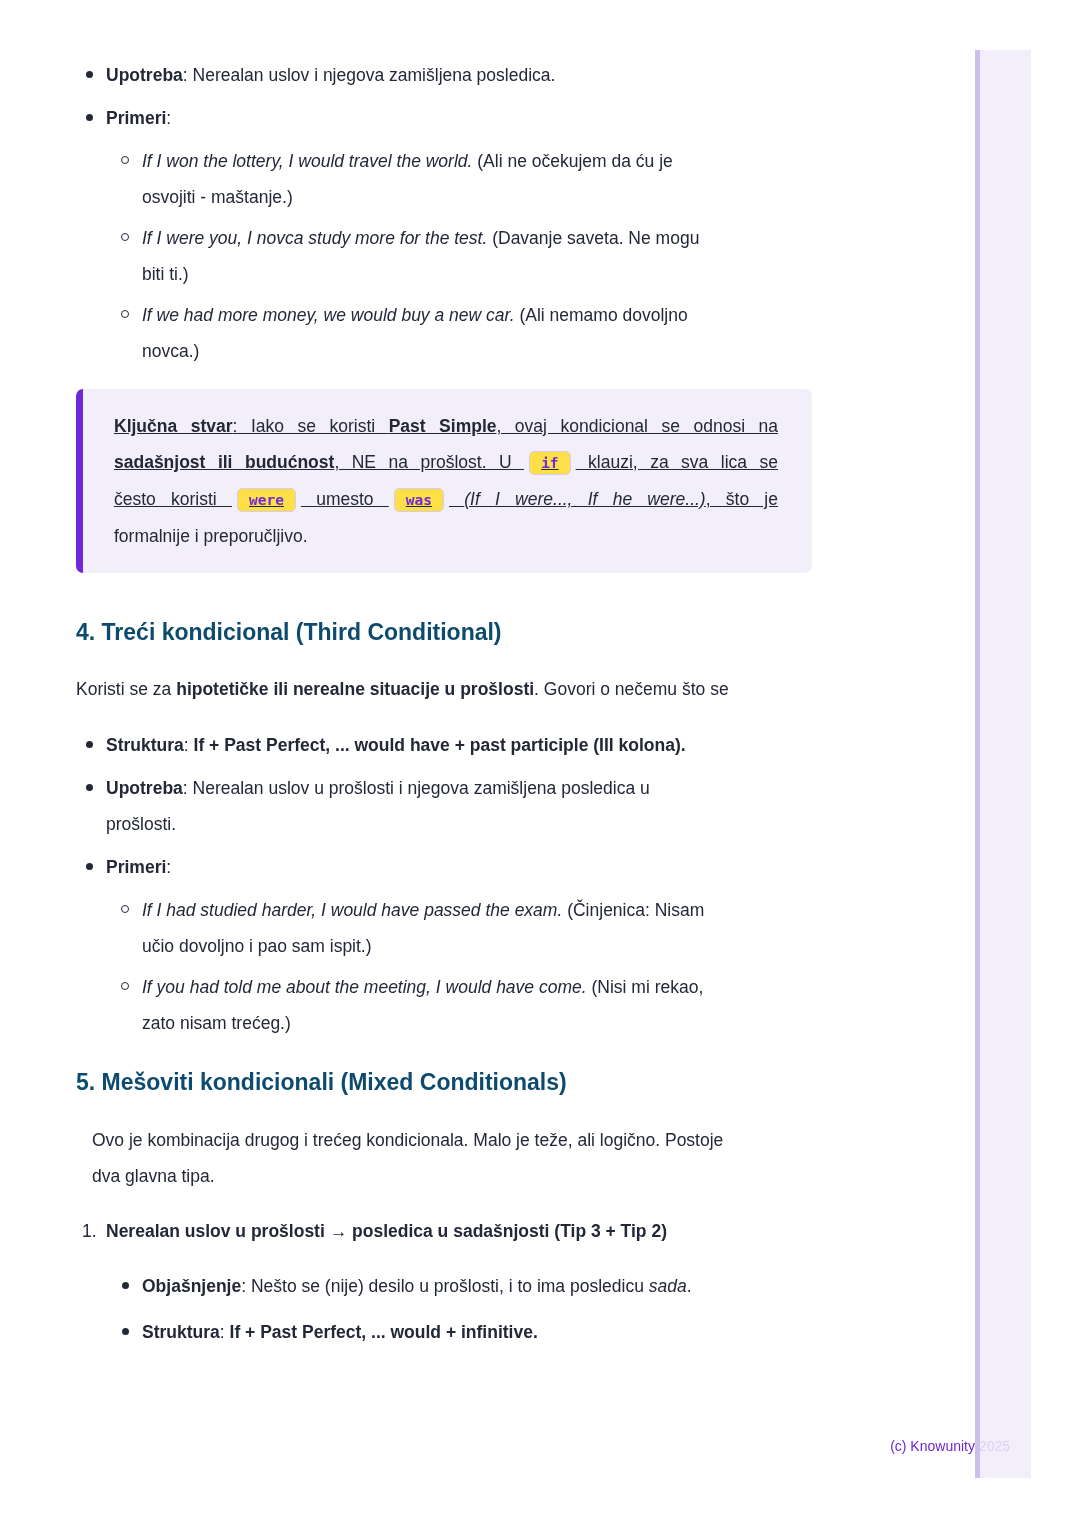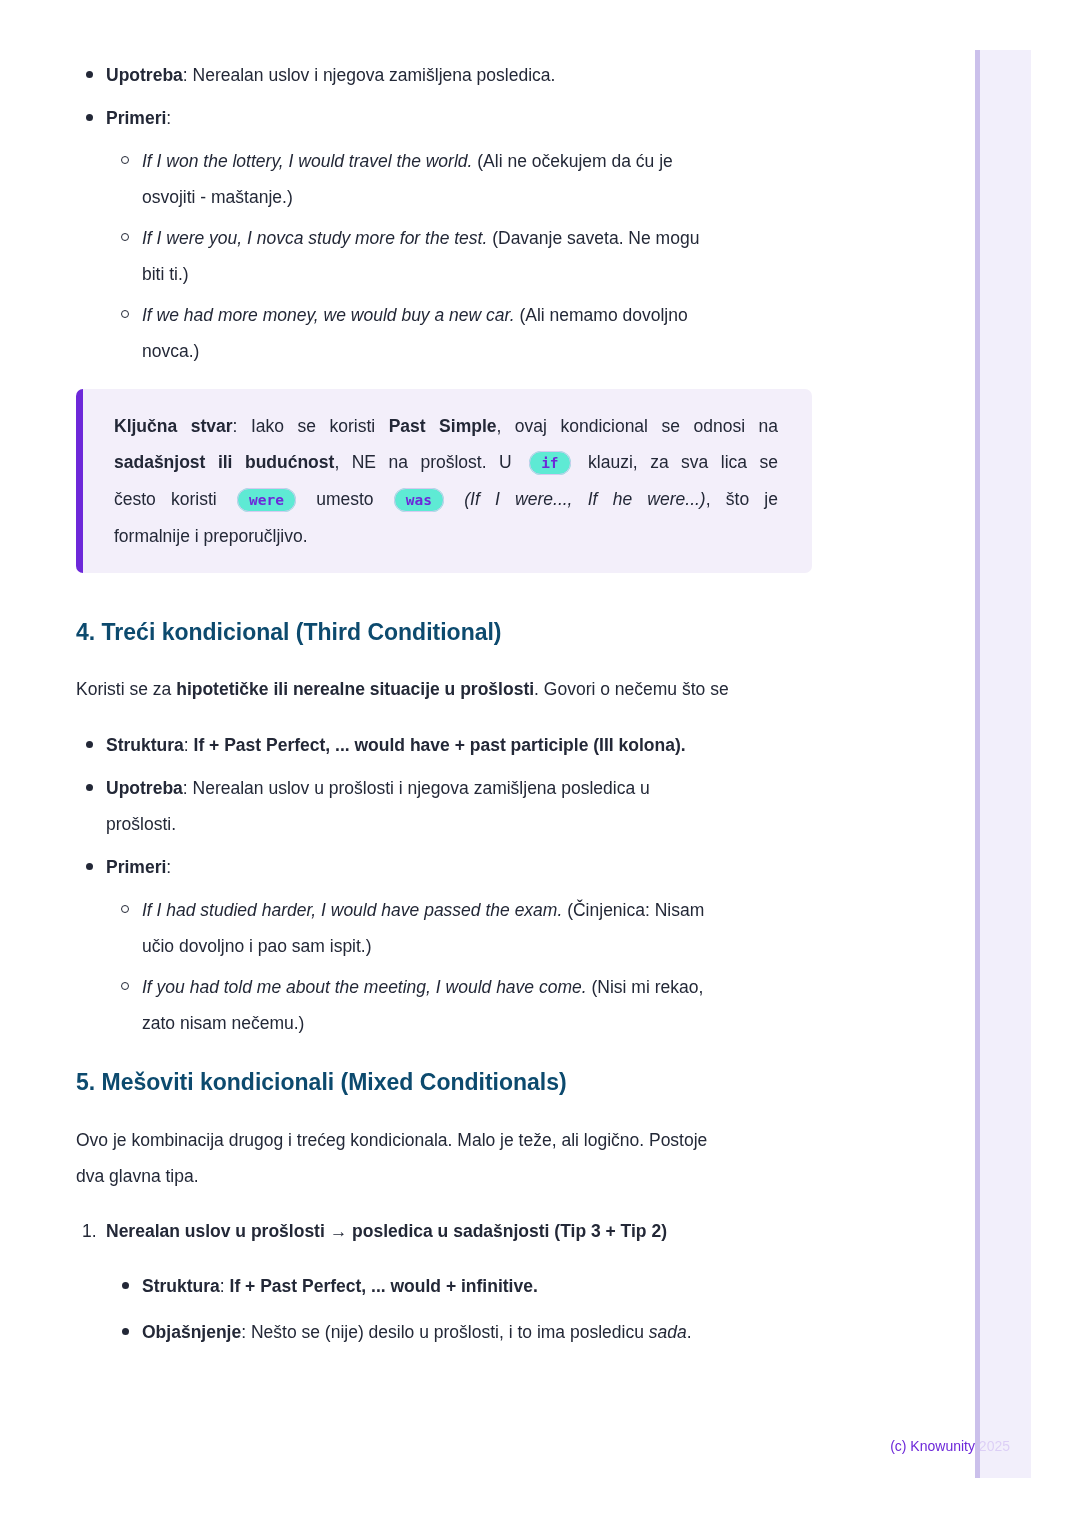--- a/index.html
+++ b/index.html
@@ -24,40 +24,40 @@
   .lin .marker{position:absolute;left:6px;top:0;}
   .sublist{margin-top:19px;}
 
   
   .b{font-weight:700;}
   .i{font-style:italic;}
   .bi{font-weight:400;font-style:italic;}
   .code{
     font-family:"DejaVu Sans Mono", monospace;
     font-size:14.5px;font-weight:700;color:#6d28d9;
-    background:#5eead4;border:1px solid #d6cbf0;border-radius:12px;
+    background:#fde047;border:1px solid #d6cbf0;border-radius:6px;
     padding:3px 11px;margin:0 5px;white-space:nowrap;
   }
 
   
   .callout{
     margin-top:20px;width:736px;box-sizing:border-box;
     background:#f3effa;border-left:7px solid #6d28d9;border-radius:7px;
     padding:19px 34px 19px 31px;
   }
   .cl{text-align:justify;}
-  .cl.just{text-align-last:justify;}
+  .cl.just{text-align-last:justify;text-decoration:underline;}
 
   h2{
     margin:44px 0 24px 0;
     font-size:23px;line-height:30px;font-weight:700;color:#0c4a6e;
   }
   h2.h5m{margin:26px 0 25px 0;}
   p.body-par{margin:0 0 20px 0;}
-  p.body-par5{margin:0;}
+  p.body-par5{margin:16px;}
 
   
   .side-panel{
     position:absolute;left:975px;top:50px;width:56px;height:1428px;
     background:rgba(240,236,250,0.85);
     border-left:5px solid rgba(198,186,233,0.9);
     box-sizing:border-box;z-index:2;
   }
   .copyright{
     position:absolute;top:1437px;right:70px;z-index:1;
@@ -108,34 +108,34 @@
     <div class="li1">
       <span><span class="b">Upotreba</span><span>: Nerealan uslov u prošlosti i njegova zamišljena posledica u</span><br><span>prošlosti.</span></span>
     </div>
     <div class="li1">
       <span><span class="b">Primeri</span><span>:</span></span>
     </div>
     <div class="li2">
       <span><span class="i">If I </span><span class="bi">had studied</span><span class="i"> harder, I </span><span class="bi">would have passed</span><span class="i"> the exam.</span><span> (Činjenica: Nisam</span><br><span>učio dovoljno i pao sam ispit.)</span></span>
     </div>
     <div class="li2">
-      <span><span class="i">If you </span><span class="bi">had told</span><span class="i"> me about the meeting, I </span><span class="bi">would have come</span><span class="i">.</span><span> (Nisi mi rekao,</span><br><span>zato nisam nečemu.)</span></span>
+      <span><span class="i">If you </span><span class="bi">had told</span><span class="i"> me about the meeting, I </span><span class="bi">would have come</span><span class="i">.</span><span> (Nisi mi rekao,</span><br><span>zato nisam trećeg.)</span></span>
     </div>
   </div>
 
   <h2 class="h5m">5. Mešoviti kondicionali (Mixed Conditionals)</h2>
   <p class="body-par5"><span>Ovo je kombinacija drugog i trećeg kondicionala. Malo je teže, ali logično. Postoje</span><br><span>dva glavna tipa.</span></p>
 
   <div>
     <div class="lin">
       <span class="marker">1.</span>
       <span><span class="b">Nerealan uslov u prošlosti → posledica u sadašnjosti (Tip 3 + Tip 2)</span></span>
     </div>
     <div class="sublist">
       <div class="li2d">
-        <span><span class="b">Struktura</span><span>: </span><span class="b">If + Past Perfect, ... would + infinitive.</span></span>
+        <span><span class="b">Objašnjenje</span><span>: Nešto se (nije) desilo u prošlosti, i to ima posledicu </span><span class="i">sada</span><span>.</span></span>
       </div>
       <div class="li2d">
-        <span><span class="b">Objašnjenje</span><span>: Nešto se (nije) desilo u prošlosti, i to ima posledicu </span><span class="i">sada</span><span>.</span></span>
+        <span><span class="b">Struktura</span><span>: </span><span class="b">If + Past Perfect, ... would + infinitive.</span></span>
       </div>
     </div>
   </div>
 </main>
 
 </body></html>

